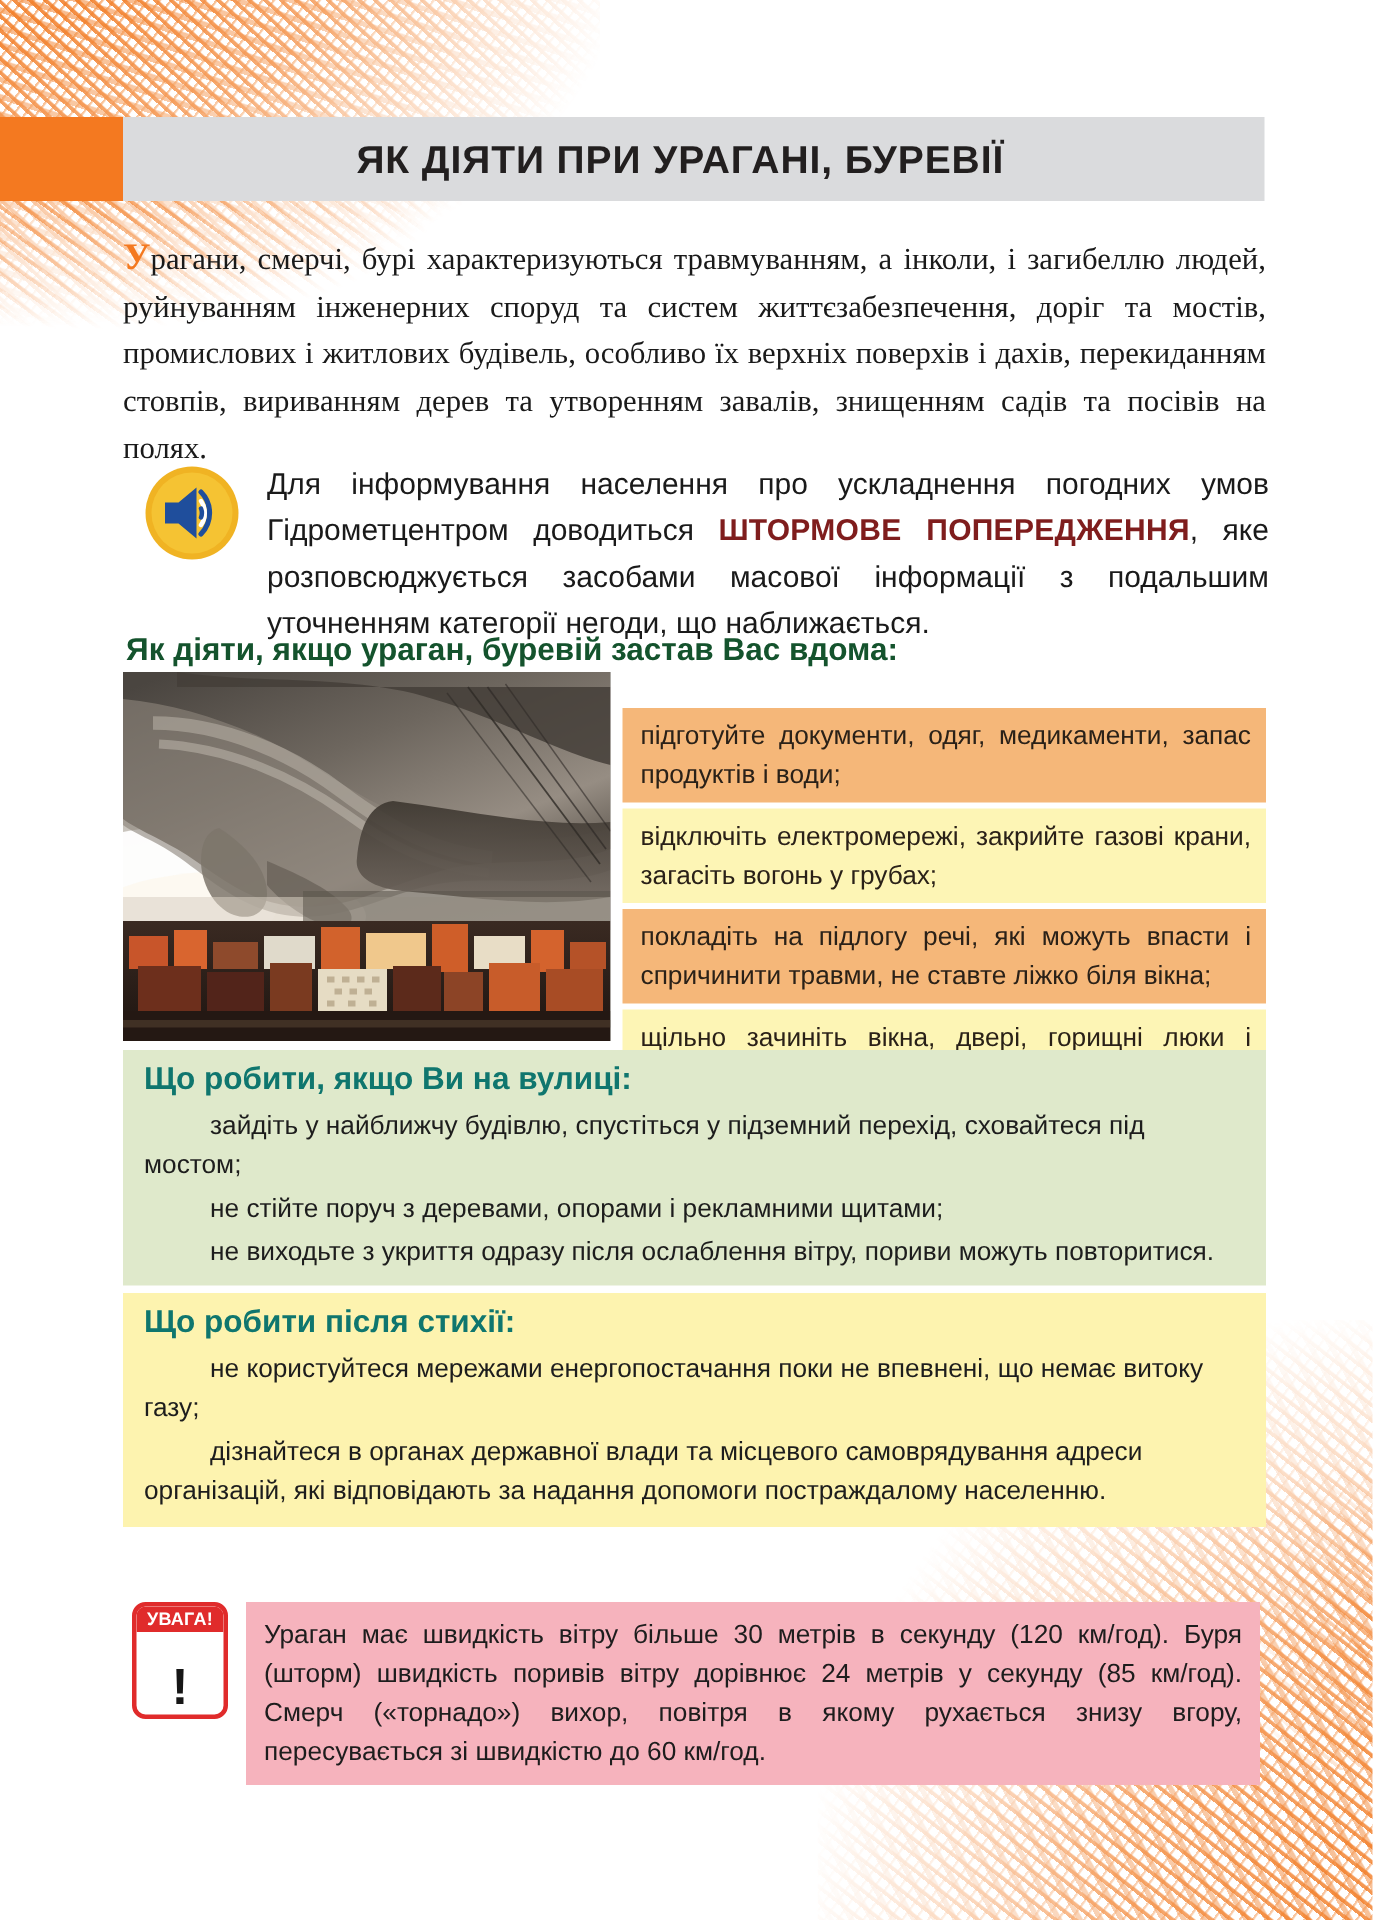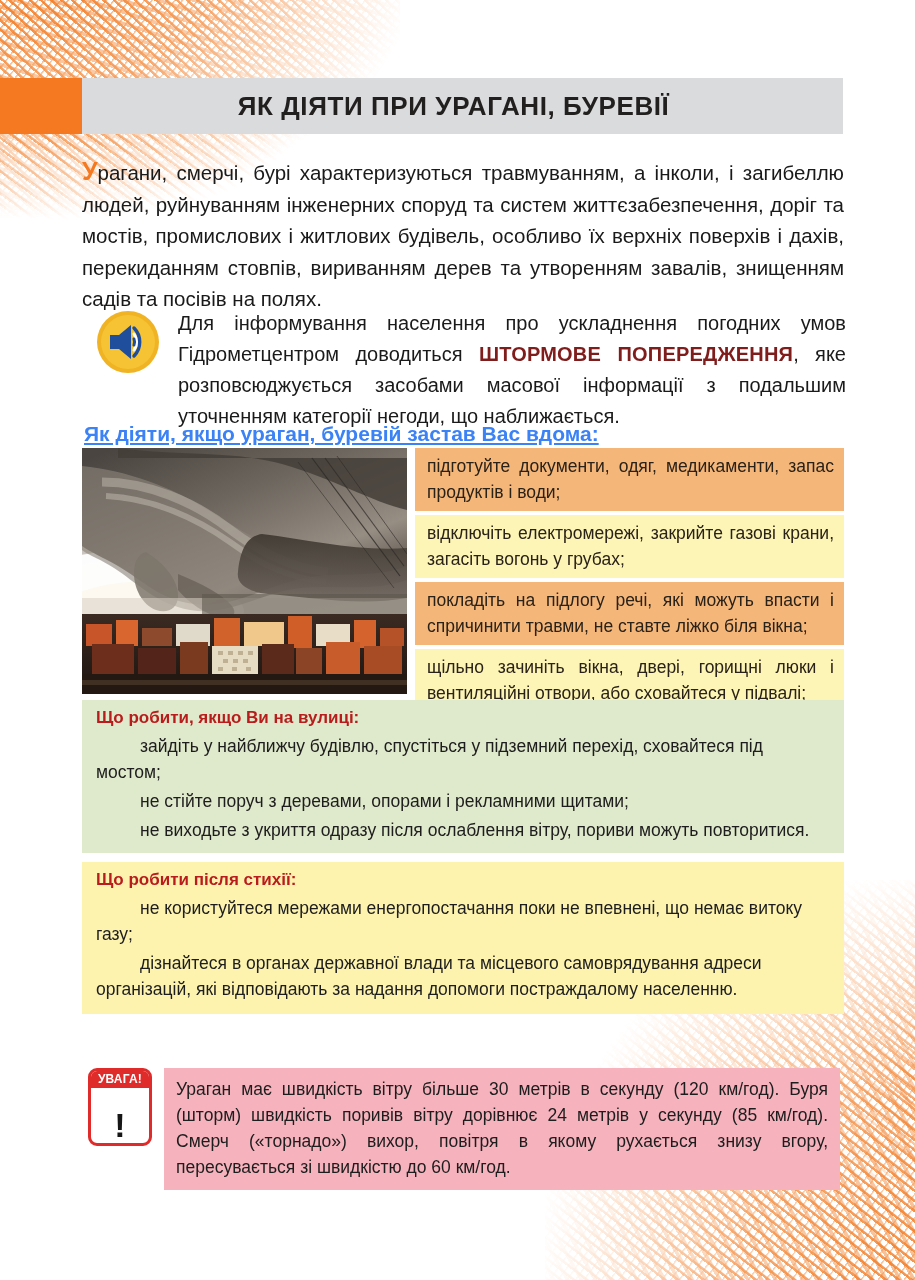--- a/index.html
+++ b/index.html
@@ -123,20 +123,21 @@
   
   .intro {
     position: absolute;
     left: 82px;
     top: 156px;
     width: 762px;
     font-size: 20.5px;
     line-height: 31.5px;
     text-align: justify;
     color: #1a1a1a;
+    font-family: Liberation Serif, serif;
   }
   .dropcap {
     color: #f47920;
     font-weight: bold;
     font-size: 25px;
   }
 
   
   .warn-block {
     position: absolute;
@@ -161,33 +162,32 @@
     width: 668px;
   }
   .hl-blue {
     color: #7f1d1d;
     font-weight: bold;
     letter-spacing: .2px;
   }
 
   
   .sec-head {
-    font-size: 17px;
-    font-weight: bold;
-    color: #b91c1c;
+    font-size: 21px;
+    font-weight: bold;
+    color: #0f766e;
   }
 
   .home-head {
     position: absolute;
     left: 84px;
     top: 422px;
     font-size: 21px;
     font-weight: bold;
-    color: #3b82f6;
-    text-decoration: underline;
+    color: #14532d;
   }
 
   
   .home-block {
     position: absolute;
     left: 82px;
     top: 448px;
     width: 762px;
     display: flex;
     align-items: flex-start;
@@ -208,21 +208,21 @@
     display: flex;
     flex-direction: column;
   }
   .li {
     font-size: 17.5px;
     line-height: 26px;
     padding: 5px 10px 6px 12px;
     text-align: justify;
     color: #2a2118;
   }
-  .li-a { background: #f5b779; }
+  .li-a { background: #f5b779; margin-top: 24px; }
   .li-b { background: #fdf5b5; }
   .li + .li { margin-top: 4px; }
 
   
   .green-block {
     position: absolute;
     left: 82px;
     top: 700px;
     width: 762px;
     background: #dfe9cb;

